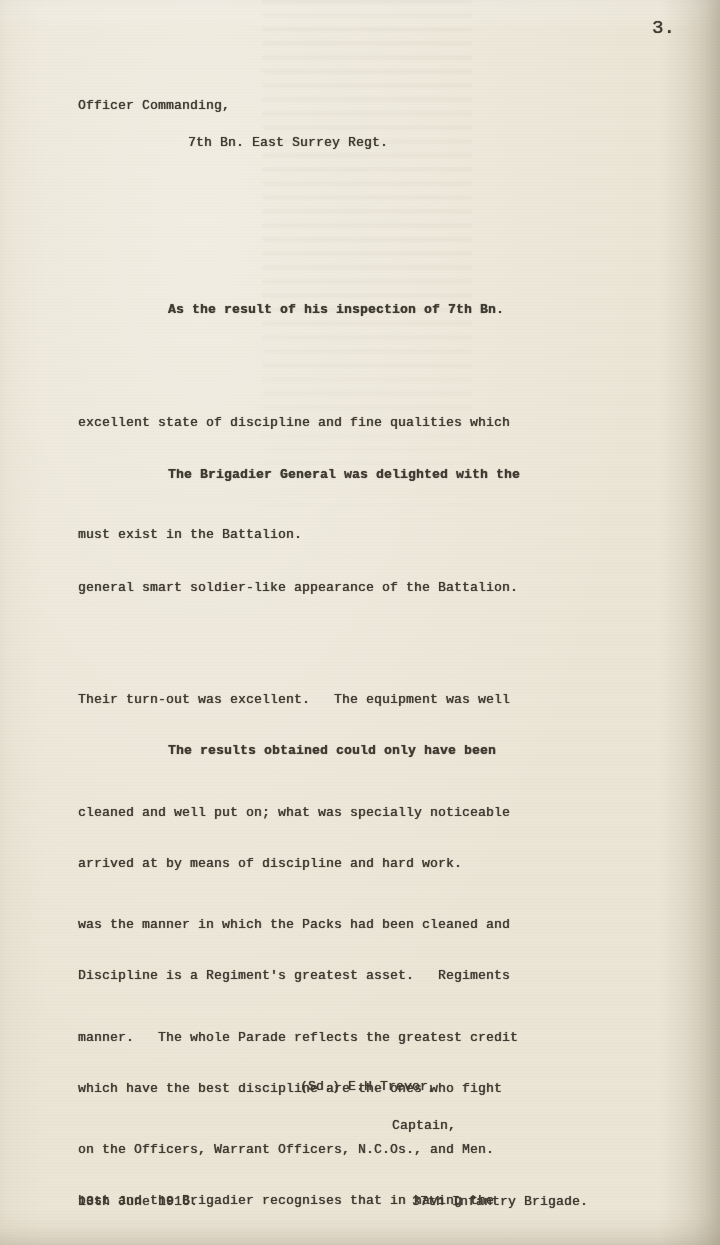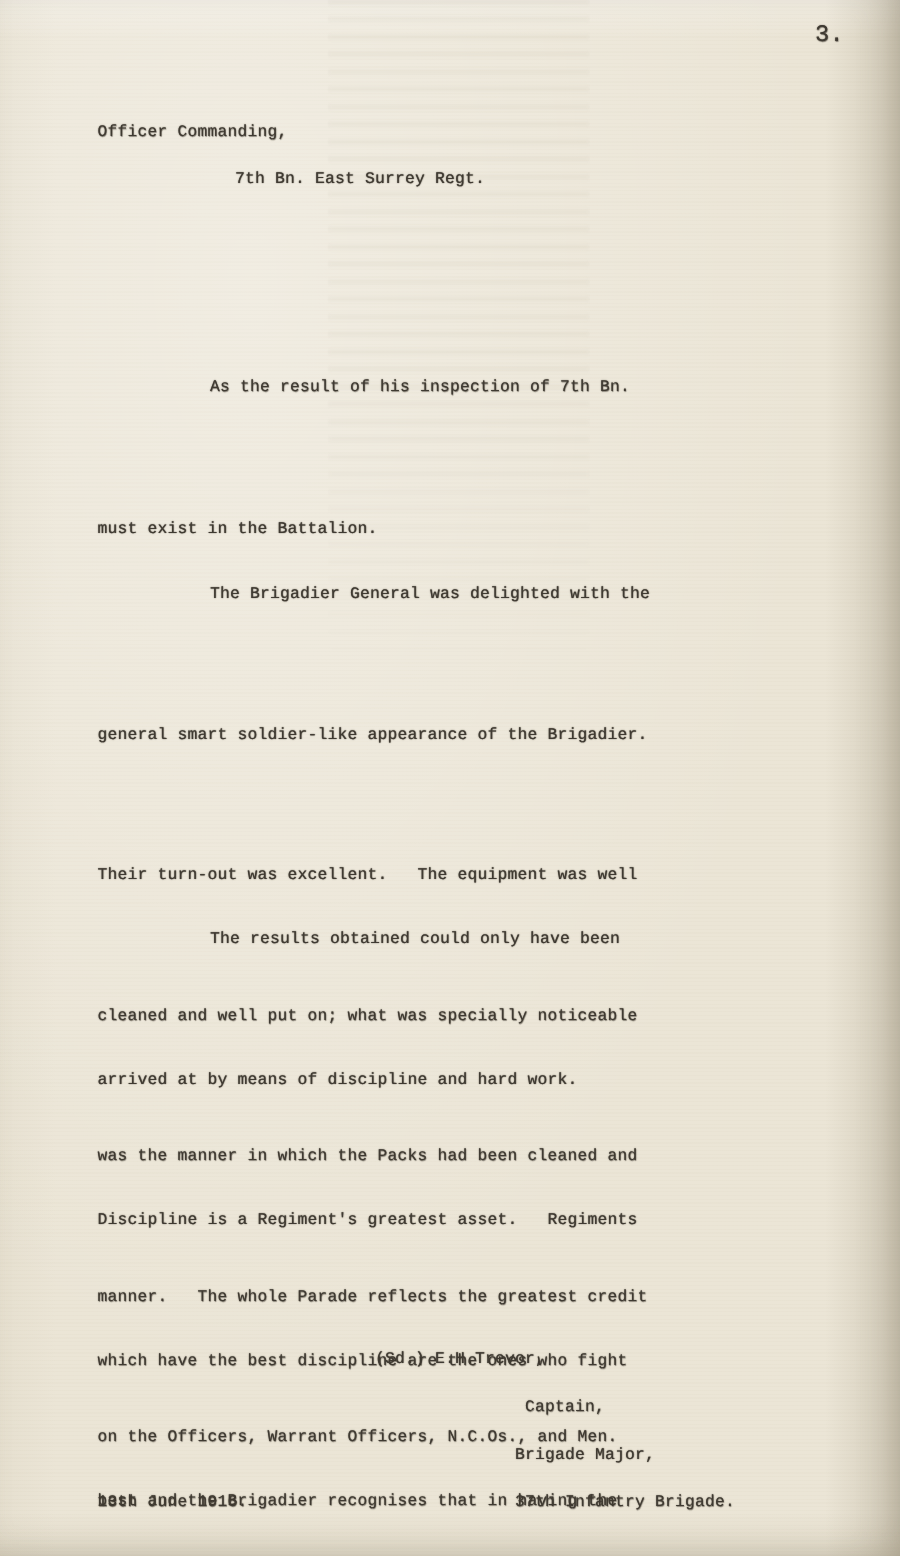--- a/index.html
+++ b/index.html
@@ -34,42 +34,43 @@
   }
   .ink{
     position:absolute;
     color:#3f3a32;
     font-size:13px;
     line-height:37.5px;
     letter-spacing:0.2px;
     white-space:pre;
     text-shadow:0 0 1px rgba(62,56,46,0.85), 0.4px 0.4px 0.6px rgba(62,56,46,0.45);
   }
-  .para .indent{ text-indent:90px; }
+  .para .indent{ text-indent:90px;font-weight:bold; }
   .pageno{ font-size:19px; }
 </style>
 </head>
 <body>
 
 <div class="paper">
   <div class="bleed"></div>
 
   <div class="ink pageno" style="left:652px;top:10px;">3.</div>
 
   <div class="ink" style="left:78px;top:87px;">Officer Commanding,</div>
   <div class="ink" style="left:188px;top:124px;">7th Bn. East Surrey Regt.</div>
 
   <div class="ink para" style="left:78px;top:216px;">
     <div class="indent">As the result of his inspection of 7th Bn.</div>
+    <div>excellent state of discipline and fine qualities which</div>
     <div>must exist in the Battalion.</div>
   </div>
 
   <div class="ink para" style="left:78px;top:381px;">
     <div class="indent">The Brigadier General was delighted with the</div>
-    <div>general smart soldier-like appearance of the Brigadier.</div>
+    <div>general smart soldier-like appearance of the Battalion.</div>
     <div>Their turn-out was excellent.   The equipment was well</div>
     <div>cleaned and well put on; what was specially noticeable</div>
     <div>was the manner in which the Packs had been cleaned and</div>
     <div>manner.   The whole Parade reflects the greatest credit</div>
     <div>on the Officers, Warrant Officers, N.C.Os., and Men.</div>
   </div>
 
   <div class="ink para" style="left:78px;top:657px;">
     <div class="indent">The results obtained could only have been</div>
     <div>arrived at by means of discipline and hard work.</div>
@@ -77,17 +78,16 @@
     <div>which have the best discipline are the ones who fight</div>
     <div>best and the Brigadier recognises that in having the</div>
     
     
     
     
     
   </div>
 
   <div class="ink" style="left:300px;top:1068px;">(Sd.) E.H.Trevor,</div>
-  <div class="ink" style="left:420px;top:1107px;">Captain,</div>
-  <div class="ink" style="left:412px;top:1145px;">Brigade Major,</div>
+  <div class="ink" style="left:392px;top:1107px;">Captain,</div>
   <div class="ink" style="left:412px;top:1183px;">37th Infantry Brigade.</div>
   <div class="ink" style="left:78px;top:1183px;">13th June 1916.</div>
 </div>
 
 </body></html>

